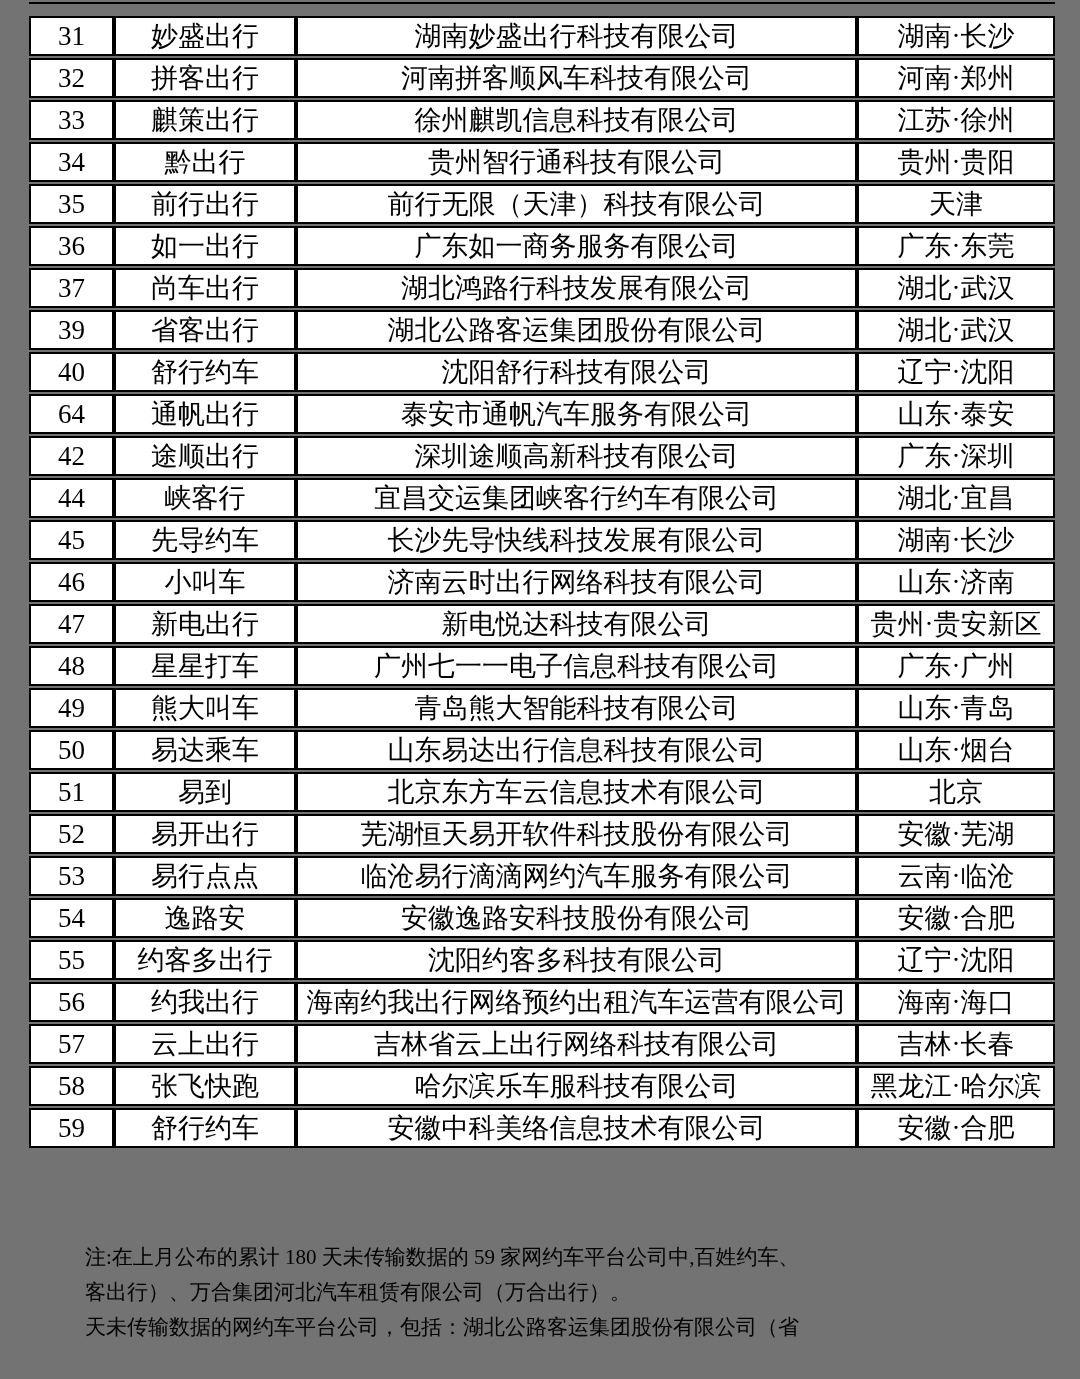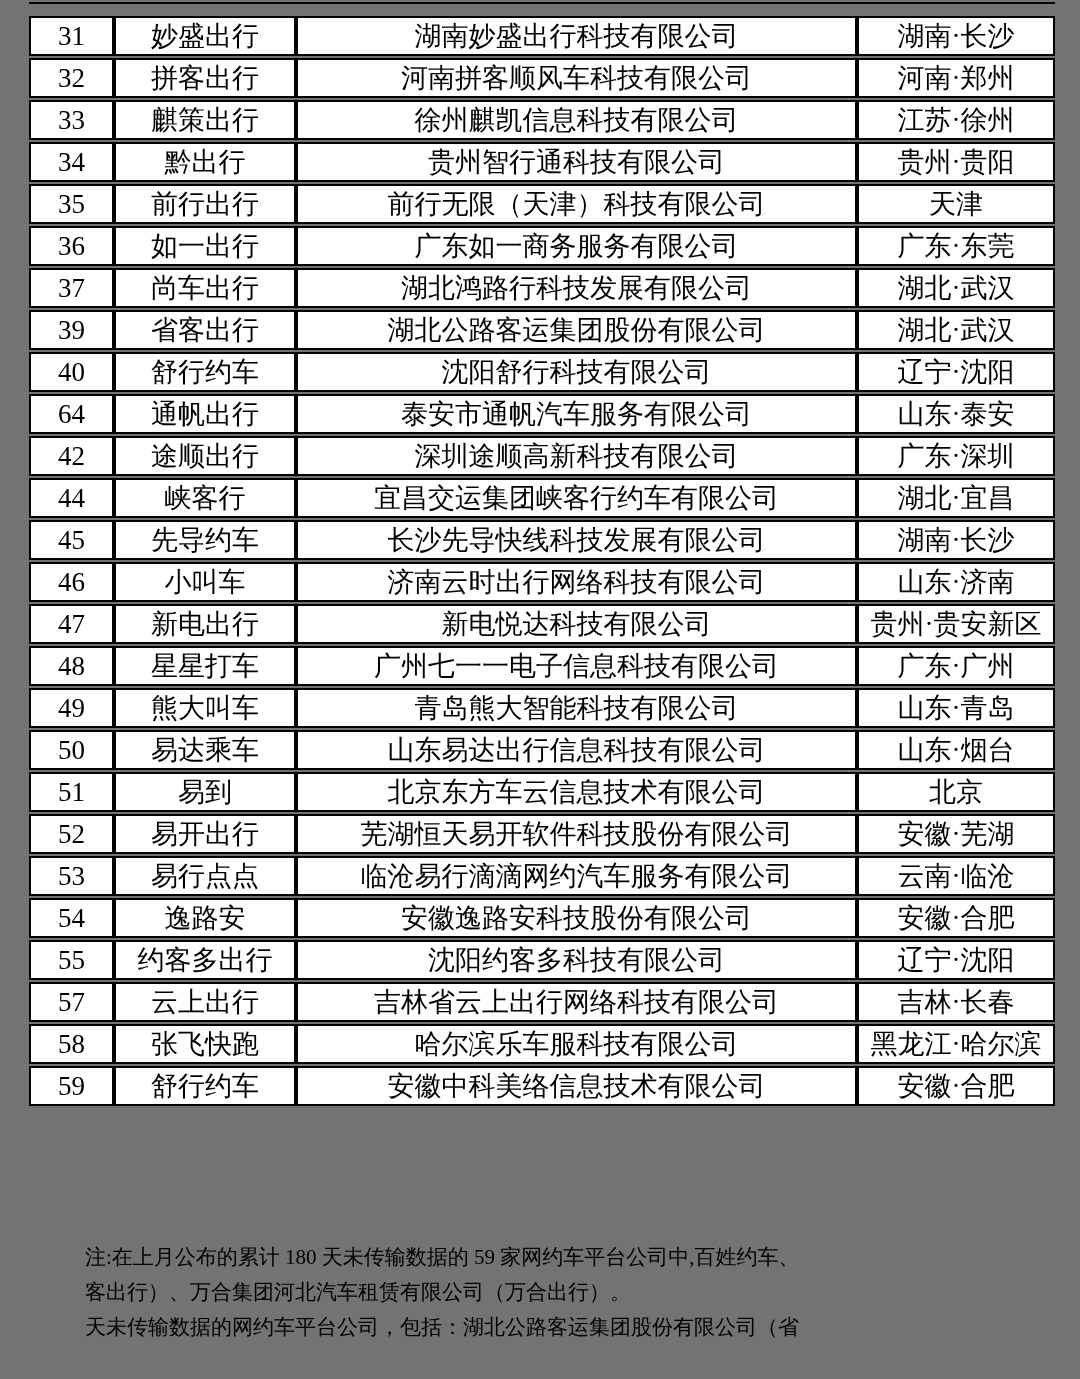--- a/index.html
+++ b/index.html
@@ -221,20 +221,26 @@
       <td>安徽·合肥</td>
     </tr>
 
     <tr>
       <td>55</td>
       <td>约客多出行</td>
       <td>沈阳约客多科技有限公司</td>
       <td>辽宁·沈阳</td>
     </tr>
 
+    <tr>
+      <td>56</td>
+      <td>约我出行</td>
+      <td>海南约我出行网络预约出租汽车运营有限公司</td>
+      <td>海南·海口</td>
+    </tr>
 
     <tr>
       <td>57</td>
       <td>云上出行</td>
       <td>吉林省云上出行网络科技有限公司</td>
       <td>吉林·长春</td>
     </tr>
 
     <tr>
       <td>58</td>

